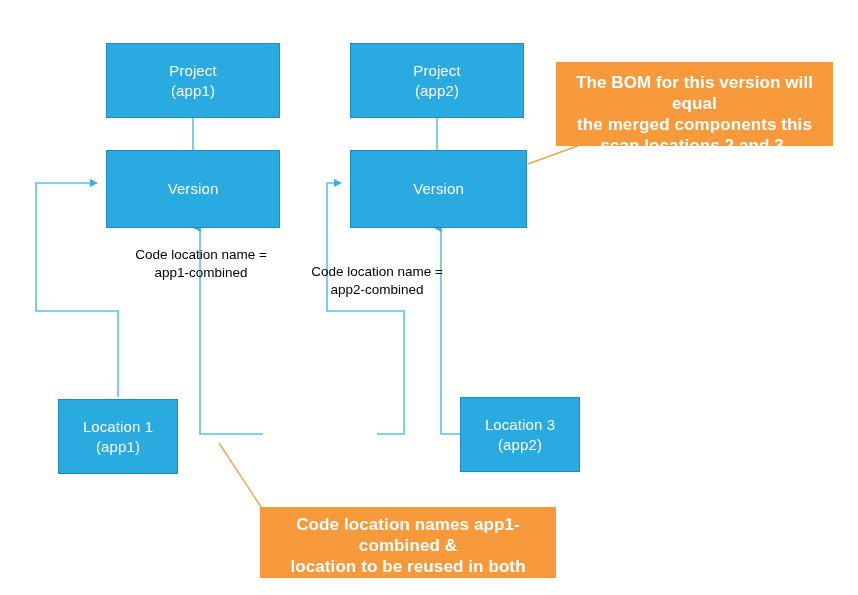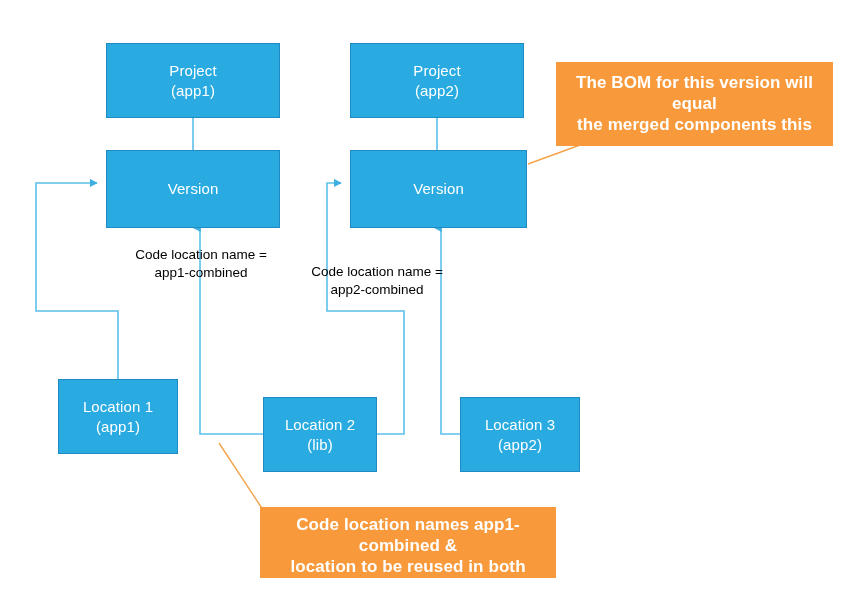--- a/index.html
+++ b/index.html
@@ -92,48 +92,45 @@
 
   <div class="node" style="left:350px;top:43px;width:174px;height:75px;">
     <span>Project</span>
     <span class="line2">(app2)</span>
   </div>
 
   <div class="node" style="left:350px;top:150px;width:177px;height:78px;">
     <span>Version</span>
   </div>
 
-  <div class="node" style="left:58px;top:379px;width:120px;height:75px;">
+  <div class="node" style="left:58px;top:399px;width:120px;height:75px;">
     <span>Location 1</span>
     <span class="line2">(app1)</span>
   </div>
 
-  <div class="node" style="left:263px;top:397px;width:114px;height:75px;">
-    <span>Location 2</span>
-    <span class="line2">(lib)</span>
-  </div>
 
   <div class="node" style="left:460px;top:397px;width:120px;height:75px;">
     <span>Location 3</span>
     <span class="line2">(app2)</span>
   </div>
 
   <div class="edge-label" style="left:110px;top:246px;width:182px;">
     <div>Code location name =</div>
     <div>app1-combined</div>
   </div>
 
   <div class="edge-label" style="left:281px;top:263px;width:192px;">
     <div>Code location name =</div>
     <div>app2-combined</div>
   </div>
 
   <div class="callout" style="left:556px;top:62px;width:277px;height:84px;">
     <div>The BOM for this version will equal</div>
     <div>the merged components this</div>
+    <div>scan locations 2 and 3.</div>
   </div>
 
   <div class="callout" style="left:260px;top:507px;width:296px;height:71px;padding:7px 5px;">
     <div>Code location names app1-combined &amp;</div>
     <div>location to be reused in both projects</div>
   </div>
 
 </div>
 
 </body></html>

